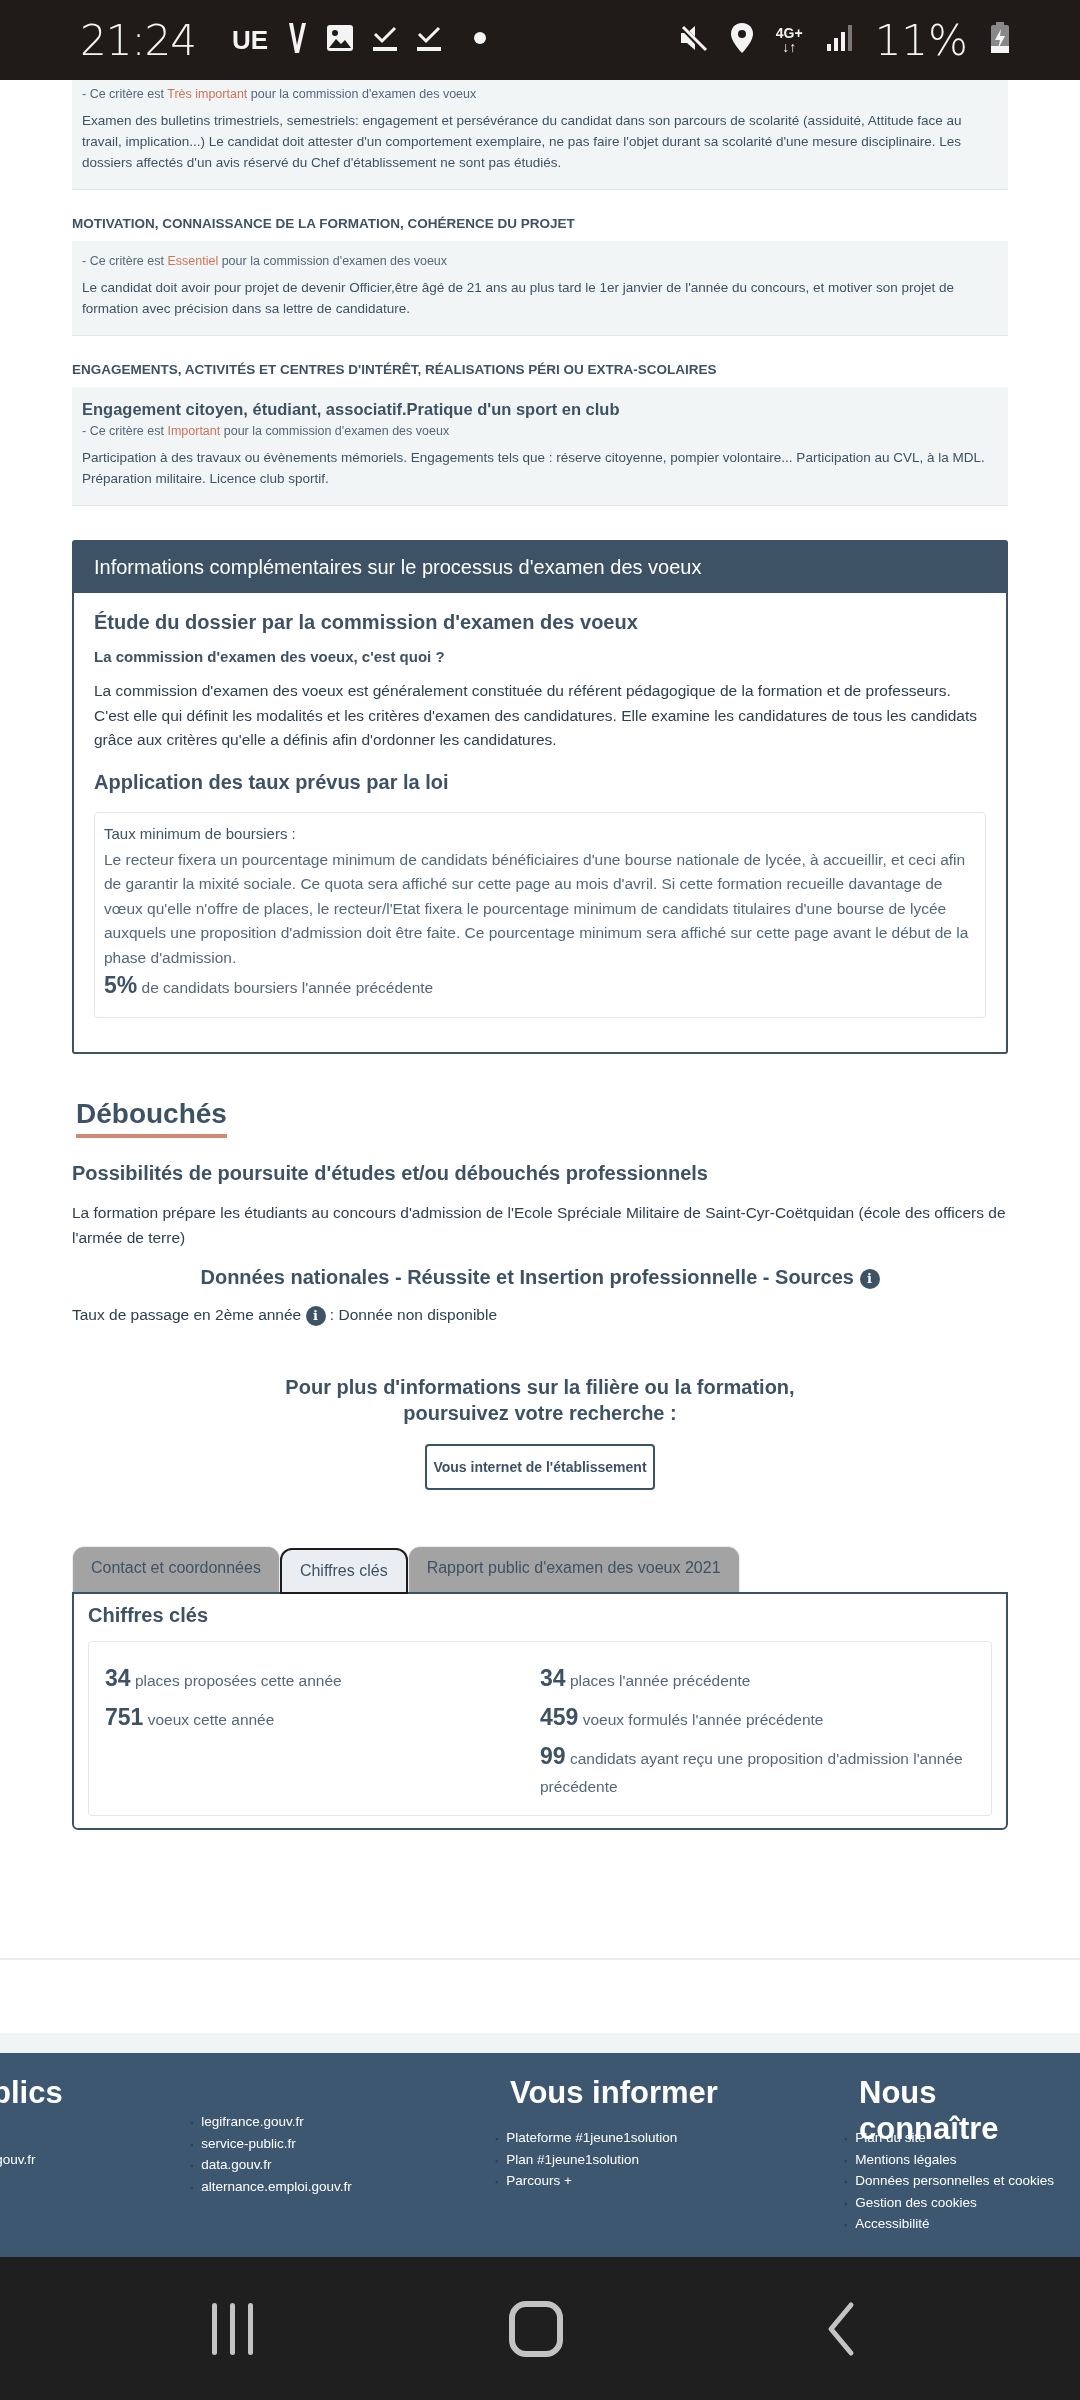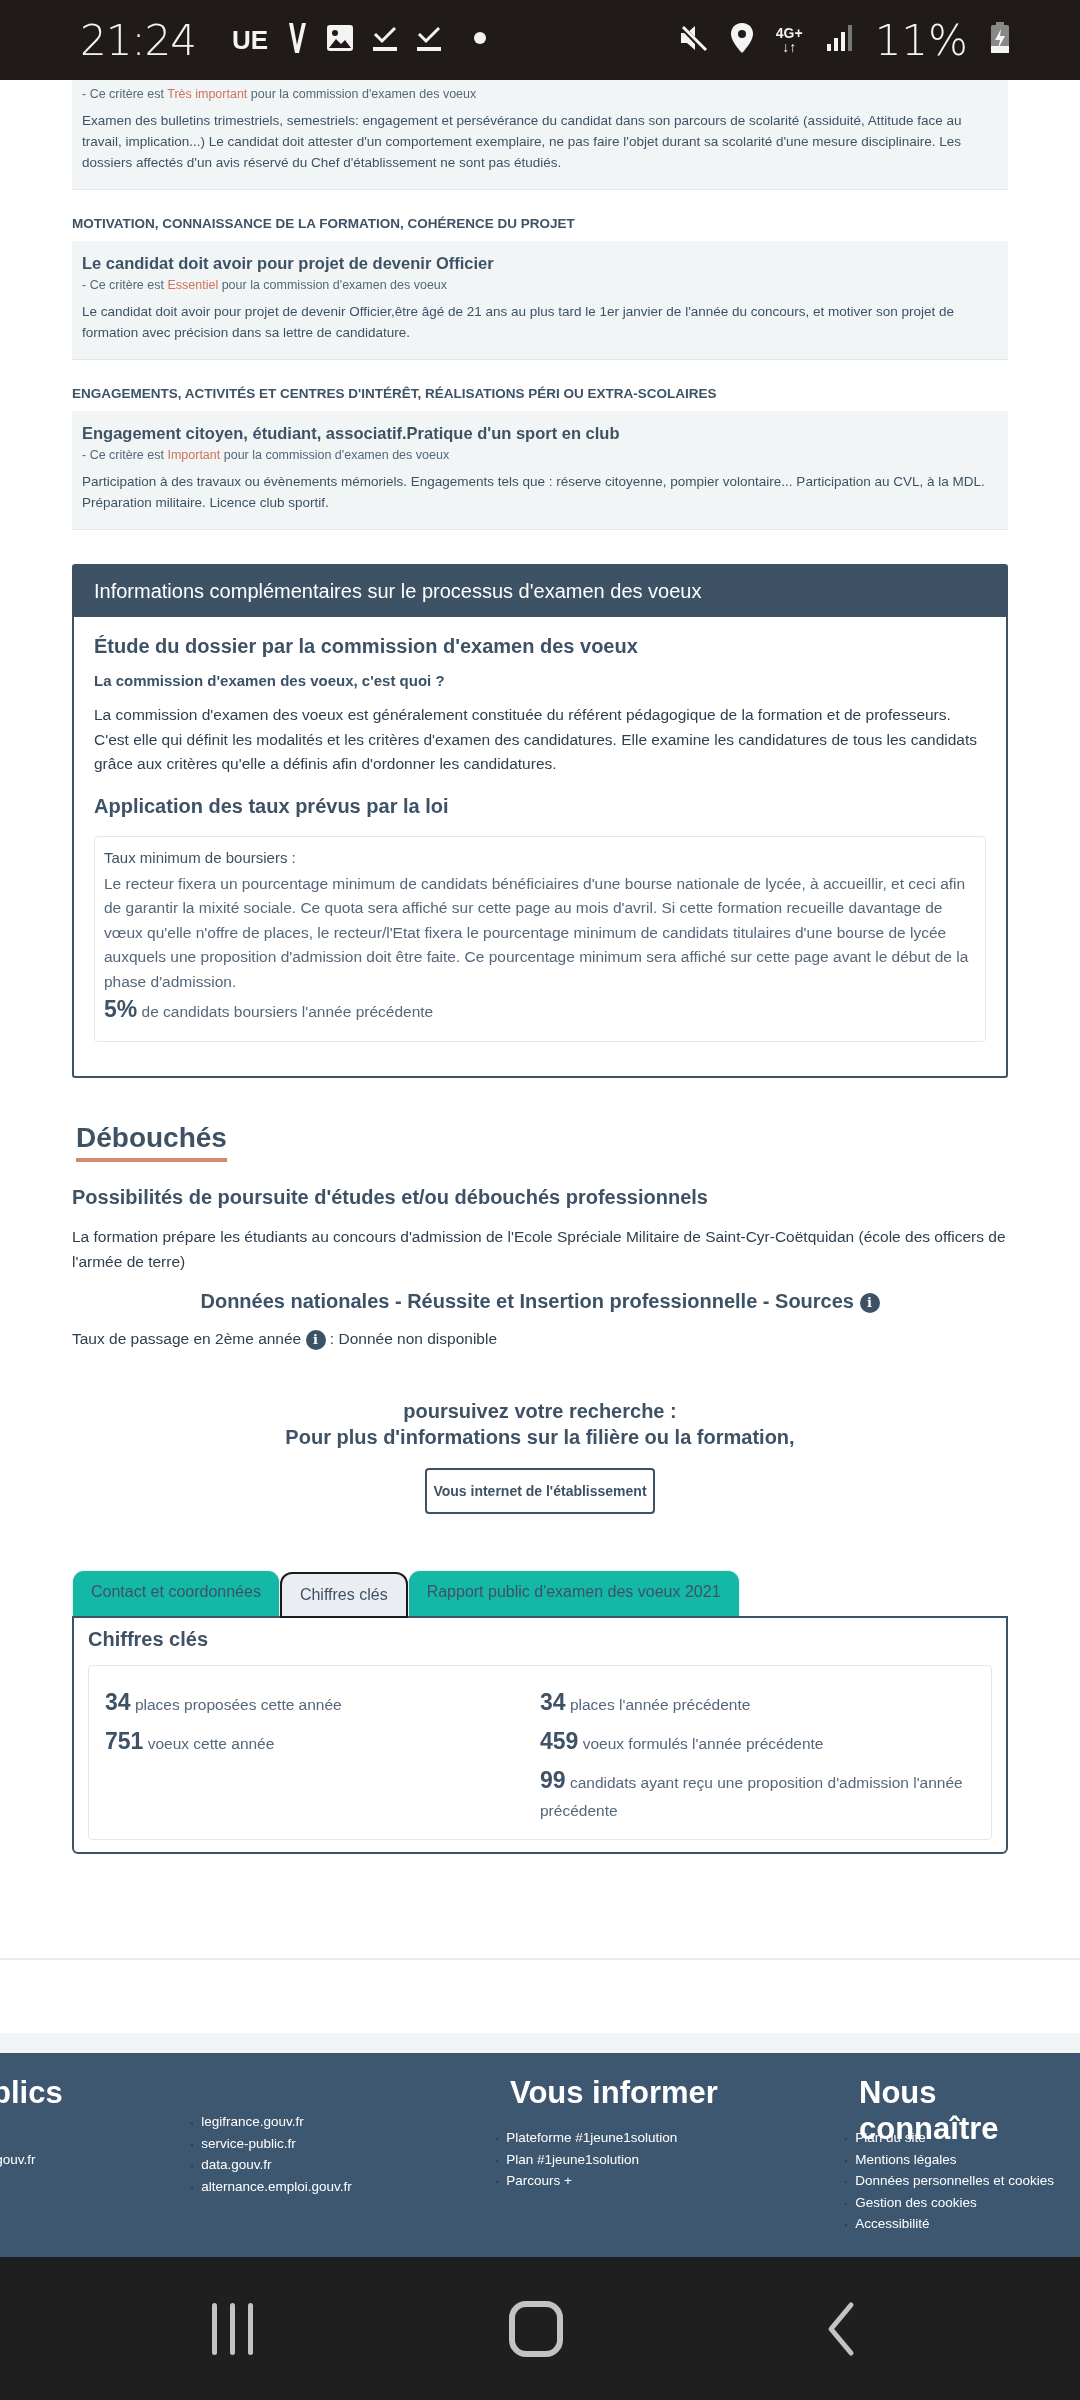--- a/index.html
+++ b/index.html
@@ -39,21 +39,21 @@
 
   .section-title { margin: 44px 0 0 76px; font-size: 28px; font-weight: bold; color: #3e5265; display: inline-block; padding-bottom: 4px; border-bottom: 4px solid #d08a74; }
   .h3-2 { font-size: 20px; font-weight: bold; color: #3e5265; margin: 24px 72px 0 72px; }
   .p-2 { font-size: 15.5px; line-height: 24.5px; color: #2e3f50; margin: 16px 72px 0 72px; }
   .info-i { display: inline-flex; width: 20px; height: 20px; border-radius: 50%; background: #3e5265; color: #fff; font-size: 13px; font-weight: bold; font-family: "DejaVu Serif", serif; align-items: center; justify-content: center; vertical-align: middle; }
 
   .more-info { text-align: center; margin-top: 46px; font-size: 20px; font-weight: bold; color: #3e5265; line-height: 26px; }
   .site-btn { display: block; margin: 18px auto 0 auto; width: 230px; height: 46px; border: 2px solid #3e5265; border-radius: 4px; background: #fff; font-size: 14px; font-weight: bold; color: #3e5265; font-family: "Liberation Sans", sans-serif; }
 
   .tabs { margin: 56px 72px 0 72px; display: flex; position: relative; height: 46px; align-items: flex-end; }
-  .tab { font-size: 16px; color: #3e5265; padding: 12px 18px; border: 1px solid #eaeef0; border-bottom: none; border-radius: 12px 12px 0 0; background: #14b8a6; height: 46px; }
+  .tab { font-size: 16px; color: #3e5265; padding: 12px 18px; border: 1px solid #eaeef0; border-bottom: none; border-radius: 12px 12px 0 0; background: #a3a3a3; height: 46px; }
   .tab.active { background: #eaedf1; border: 2px solid #1c1c1c; border-bottom: 2px solid #1c1c1c; height: 46px; margin-bottom: -2px; position: relative; z-index: 2; }
   .tab-panel { margin: 0 72px; border: 2px solid #3e5265; border-radius: 0 0 6px 6px; padding: 10px 14px 12px 14px; }
   .panel-title { font-size: 20px; font-weight: bold; color: #3e5265; }
   .panel-inner { border: 1px solid #e3e7ea; border-radius: 4px; margin-top: 14px; padding: 18px 16px 14px 16px; display: flex; }
   .col { width: 50%; }
   .stat { line-height: 36px; }
   .stat .big-num { font-size: 23px; }
   .stat-wrap { line-height: 28px; }
 
   .divider { position: absolute; top: 1958px; left: 0; width: 1080px; height: 2px; background: #ebebeb; }
@@ -141,21 +141,20 @@
 <div class="page">
   
   <div class="criteria-box" style="padding-top:4px;">
     <div class="criteria-sub"><span>- Ce critère est </span><span class="imp">Très important</span><span> pour la commission d'examen des voeux</span></div>
     <div class="criteria-desc" style="margin-top:6px;">Examen des bulletins trimestriels, semestriels: engagement et persévérance du candidat dans son parcours de scolarité (assiduité, Attitude face au travail, implication...) Le candidat doit attester d'un comportement exemplaire, ne pas faire l'objet durant sa scolarité d'une mesure disciplinaire. Les dossiers affectés d'un avis réservé du Chef d'établissement ne sont pas étudiés.</div>
   </div>
 
   
   <div class="cat-title">MOTIVATION, CONNAISSANCE DE LA FORMATION, COHÉRENCE DU PROJET</div>
   <div class="criteria-box">
-    <div class="criteria-title">Le candidat doit avoir pour projet de devenir Officier</div>
     <div class="criteria-sub"><span>- Ce critère est </span><span class="imp">Essentiel</span><span> pour la commission d'examen des voeux</span></div>
     <div class="criteria-desc">Le candidat doit avoir pour projet de devenir Officier,être âgé de 21 ans au plus tard le 1er janvier de l'année du concours, et motiver son projet de formation avec précision dans sa lettre de candidature.</div>
   </div>
 
   
   <div class="cat-title">ENGAGEMENTS, ACTIVITÉS ET CENTRES D'INTÉRÊT, RÉALISATIONS PÉRI OU EXTRA-SCOLAIRES</div>
   <div class="criteria-box">
     <div class="criteria-title">Engagement citoyen, étudiant, associatif.Pratique d'un sport en club</div>
     <div class="criteria-sub"><span>- Ce critère est </span><span class="imp">Important</span><span> pour la commission d'examen des voeux</span></div>
     <div class="criteria-desc">Participation à des travaux ou évènements mémoriels. Engagements tels que : réserve citoyenne, pompier volontaire... Participation au CVL, à la MDL. Préparation militaire. Licence club sportif.</div>
@@ -179,22 +178,22 @@
 
   
   <div class="section-title">Débouchés</div>
   <div class="h3-2">Possibilités de poursuite d'études et/ou débouchés professionnels</div>
   <div class="p-2">La formation prépare les étudiants au concours d'admission de l'Ecole Spréciale Militaire de Saint-Cyr-Coëtquidan (école des officers de l'armée de terre)</div>
   <div class="h3-2" style="margin-top:16px;text-align:center;"><span>Données nationales - Réussite et Insertion professionnelle - Sources</span> <span class="info-i">i</span></div>
   <div class="p-2" style="margin-top:14px;"><span>Taux de passage en 2ème année</span> <span class="info-i">i</span> <span> : Donnée non disponible</span></div>
 
   
   <div class="more-info">
+    <div>Pour plus d'informations sur la filière ou la formation,</div>
     <div>poursuivez votre recherche :</div>
-    <div>Pour plus d'informations sur la filière ou la formation,</div>
   </div>
   <button class="site-btn">Vous internet de l'établissement</button>
 
   
   <div class="tabs">
     <div class="tab">Contact et coordonnées</div>
     <div class="tab active">Chiffres clés</div>
     <div class="tab">Rapport public d'examen des voeux 2021</div>
   </div>
   <div class="tab-panel">

